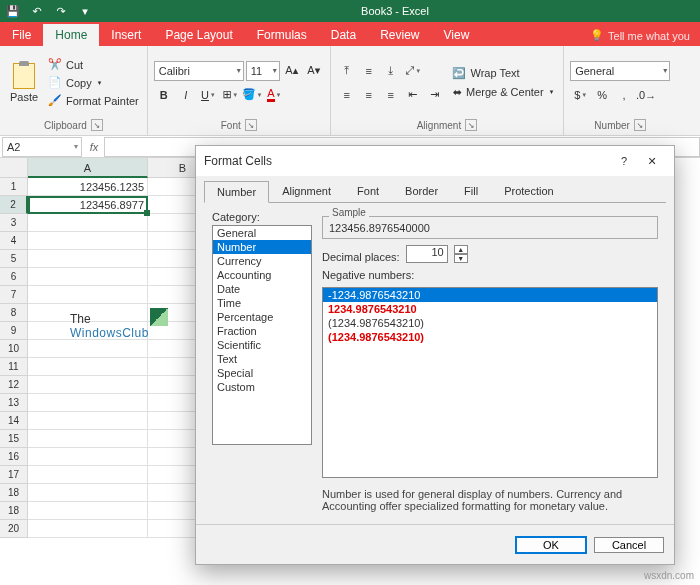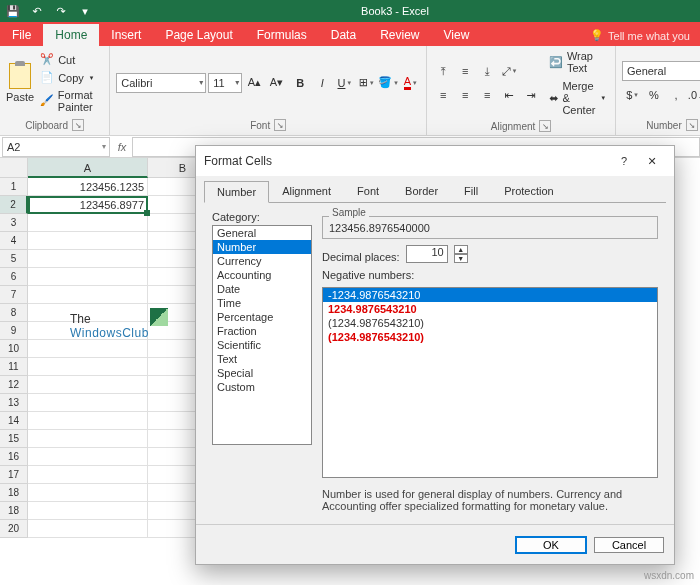--- a/index.html
+++ b/index.html
@@ -25,36 +25,36 @@
 .dlg-launcher { width: 12px; height: 12px; border: 1px solid #aaa; font-size: 8px; display: inline-flex; align-items: center; justify-content: center; cursor: pointer; }
 
 .paste-btn { width: 36px; height: 60px; display: flex; flex-direction: column; align-items: center; justify-content: center; cursor: pointer; gap: 2px; }
 .paste-icon { width: 22px; height: 26px; background: #fff3c4; border: 1px solid #d4a017; position: relative; }
 .paste-icon::before { content: ''; position: absolute; top: -3px; left: 5px; width: 10px; height: 5px; background: #999; border-radius: 2px 2px 0 0; }
 
 .cutcopy { display: flex; flex-direction: column; gap: 2px; font-size: 11px; }
 .cc-item { display: flex; align-items: center; gap: 4px; cursor: pointer; padding: 1px 2px; }
 .cc-icon { width: 14px; height: 14px; }
 
-.font-box { display: flex; flex-direction: row; gap: 4px; }
+.font-box { display: flex; flex-direction: column; gap: 4px; }
 .font-row { display: flex; gap: 2px; align-items: center; }
 .combo { height: 20px; border: 1px solid #ababab; background: #fff; display: flex; align-items: center; padding: 0 14px 0 4px; position: relative; font-size: 11px; }
 .combo::after { content: '▾'; position: absolute; right: 2px; font-size: 8px; color: #666; }
 .rbtn { width: 20px; height: 20px; display: flex; align-items: center; justify-content: center; cursor: pointer; border: 1px solid transparent; }
 .rbtn.dd::after { content: '▾'; font-size: 7px; margin-left: 2px; color: #666; }
 
 .align-box { display: flex; flex-direction: column; gap: 4px; }
 .wrap-merge { display: flex; flex-direction: column; gap: 2px; }
 .wm-btn { display: flex; align-items: center; gap: 4px; padding: 2px 4px; cursor: pointer; font-size: 11px; }
 
 .num-box { display: flex; flex-direction: column; gap: 4px; }
 
 
 .fxbar { height: 22px; border-bottom: 1px solid #d4d4d4; display: flex; align-items: center; background: #fff; }
-.namebox { width: 108px; height: 20px; border: 1px solid #ccc; margin: 0 2px; padding: 0 4px; display: flex; align-items: center; font-size: 11px; position: relative; }
+.namebox { width: 80px; height: 20px; border: 1px solid #ccc; margin: 0 2px; padding: 0 4px; display: flex; align-items: center; font-size: 11px; position: relative; }
 .namebox::after { content: '▾'; position: absolute; right: 3px; font-size: 8px; color: #888; }
 .fx-label { width: 20px; text-align: center; font-style: italic; color: #666; }
 .fx-input { flex: 1; height: 20px; border: 1px solid #ccc; padding: 0 4px; }
 
 
 .grid-wrap { position: relative; height: calc(585px - 22px - 24px - 90px - 22px); overflow: hidden; }
 .colheads { display: flex; position: sticky; top: 0; }
 .corner { width: 28px; height: 20px; background: #f0f0f0; border-right: 1px solid #d4d4d4; border-bottom: 1px solid #d4d4d4; }
 .colhead { width: 120px; height: 20px; background: #f0f0f0; border-right: 1px solid #d4d4d4; border-bottom: 1px solid #d4d4d4; text-align: center; font-size: 11px; line-height: 20px; color: #333; }
 .colhead.narrow { width: 70px; }

